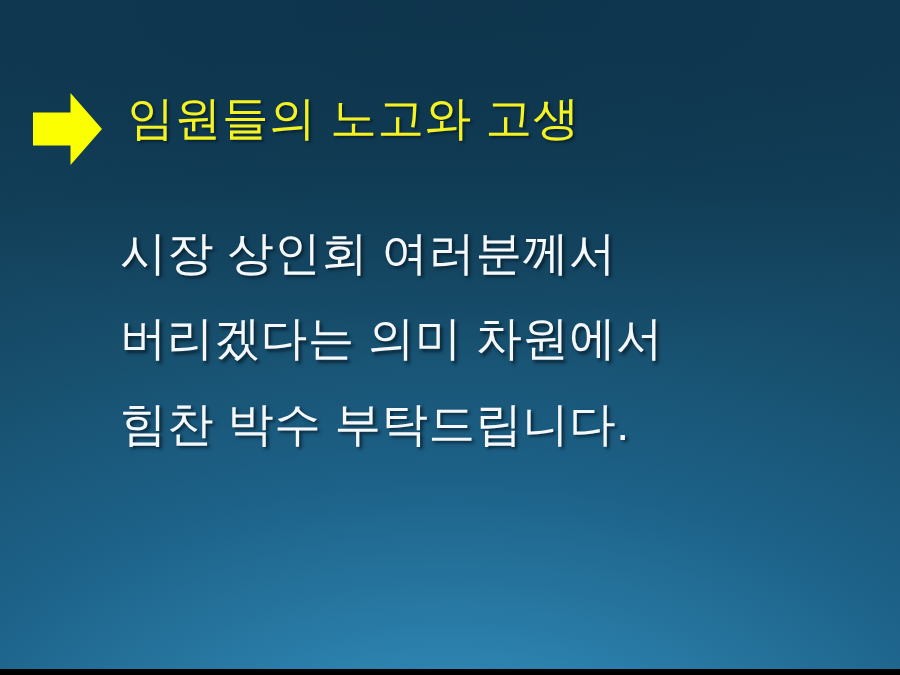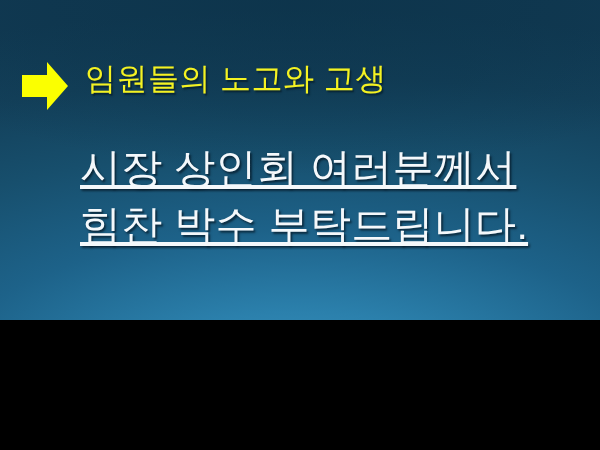--- a/index.html
+++ b/index.html
@@ -3,21 +3,21 @@
 <meta charset="utf-8">
 <style>
   html, body {
     margin: 0;
     padding: 0;
     background: #000;
   }
   #slide {
     position: relative;
     width: 600px;
-    height: 320px;
+    height: 446px;
     overflow: hidden;
     font-family: "Liberation Sans", "DejaVu Sans", sans-serif;
     background-color: #164a66;
     background-image:
       radial-gradient(ellipse 150% 115% at 50% 118%,
         #3a93c0 0%,
         #2b80ac 18%,
         #1d6289 40%,
         #174f6d 62%,
         #13405a 82%,
@@ -70,27 +70,26 @@
 
   
   #body-block {
     position: absolute;
     left: 80px;
     top: 140px;
     width: 480px;
   }
   .body-line {
     color: #f4f8fb;
-    font-size: 41px;
+    font-size: 31px;
     font-weight: 400;
     letter-spacing: 0.3px;
     line-height: 57px;
     white-space: nowrap;
     text-shadow: 1.6px 1.8px 2.2px rgba(5,24,38,0.80);
-    text-decoration: underline;
   }
 </style>
 </head>
 <body>
 
 <div id="slide">
 
   <div id="vignette"></div>
 
   <div id="title-row">
@@ -99,16 +98,17 @@
       <svg viewBox="0 0 46 48" xmlns="http://www.w3.org/2000/svg">
         <polygon points="0,13 25,13 25,0 46,24 25,48 25,35 0,35" fill="#fbff00"></polygon>
       </svg>
     </span>
 
     <div id="slide-title">임원들의 노고와 고생</div>
   </div>
 
   <div id="body-block">
     <div class="body-line">시장 상인회 여러분께서</div>
+    <div class="body-line">버리겠다는 의미 차원에서</div>
     <div class="body-line">힘찬 박수 부탁드립니다.</div>
   </div>
 
 </div>
 
 </body></html>

